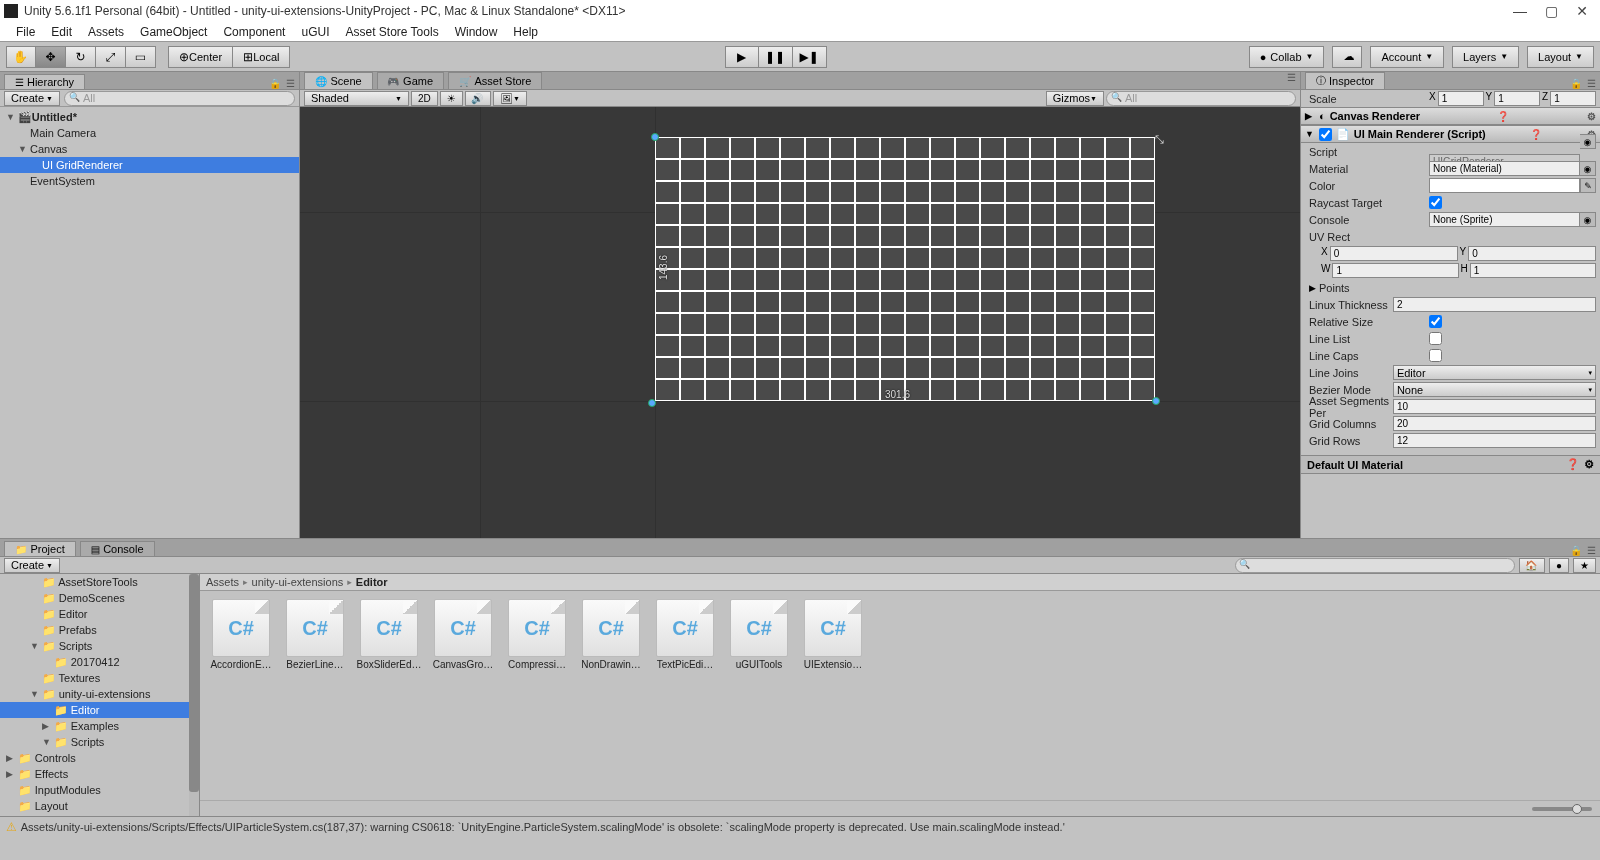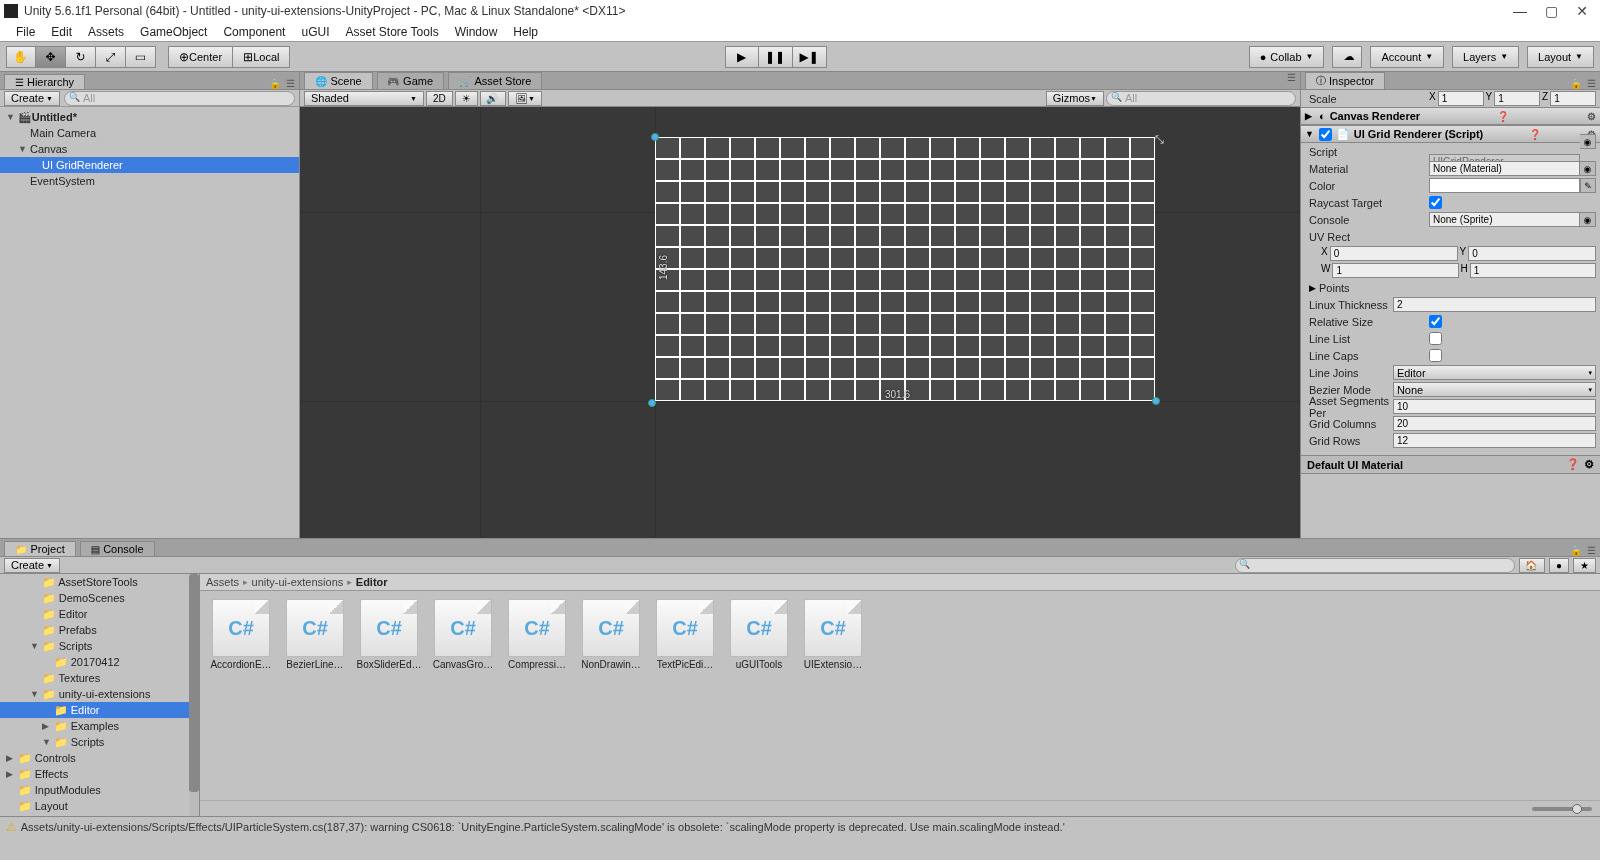--- a/index.html
+++ b/index.html
@@ -218,21 +218,21 @@
   <div class="panel center">
     <div class="scene-tabs">
       <div id="scene-tabs-row" style="display:flex;">
           <div class="panel-tab"><span class="tab-icon">🌐</span>Scene</div>
           <div class="panel-tab inactive"><span class="tab-icon">🎮</span>Game</div>
           <div class="panel-tab inactive"><span class="tab-icon">🛒</span>Asset Store</div>
         </div>
       <span class="menu-icon-small" style="margin-left:auto;margin-right:4px;">☰</span>
     </div>
     <div class="scene-toolbar">
-      <div class="mini-btn" style="width:120px;justify-content:space-between;">
+      <div class="mini-btn" style="width:105px;justify-content:space-between;">
           <span>Shaded</span>
           <span style="font-size:7px;">▼</span>
         </div>
       <div class="mini-btn">2D</div>
       <div class="mini-btn">☀</div>
       <div class="mini-btn">🔊</div>
       <div class="mini-btn">🖼 <span style="font-size:7px;">▼</span></div>
       <div style="flex:1"></div>
       <div class="mini-btn">
           <span>Gizmos</span> 
@@ -547,21 +547,21 @@
           <span>◐</span>
         <span>Canvas Renderer</span>
         <span class="gear">❓</span>
         <span class="gear">⚙</span>
       </div>
 
       <div class="comp-header">
         <span class="fold">▼</span>
           <input type="checkbox" checked="" class="insp-check" style="">
           <span>📄</span>
-        <span>UI Grid Renderer (Script)</span>
+        <span>UI Main Renderer (Script)</span>
         <span class="gear">❓</span>
         <span class="gear">⚙</span>
       </div>
 
       <div class="insp-row">
           <label>Script</label>
         <div class="obj-field">
             <input class="insp-input ro" readonly="" value="UIGridRenderer" style="">
             <div class="picker">◉</div>
           </div>

